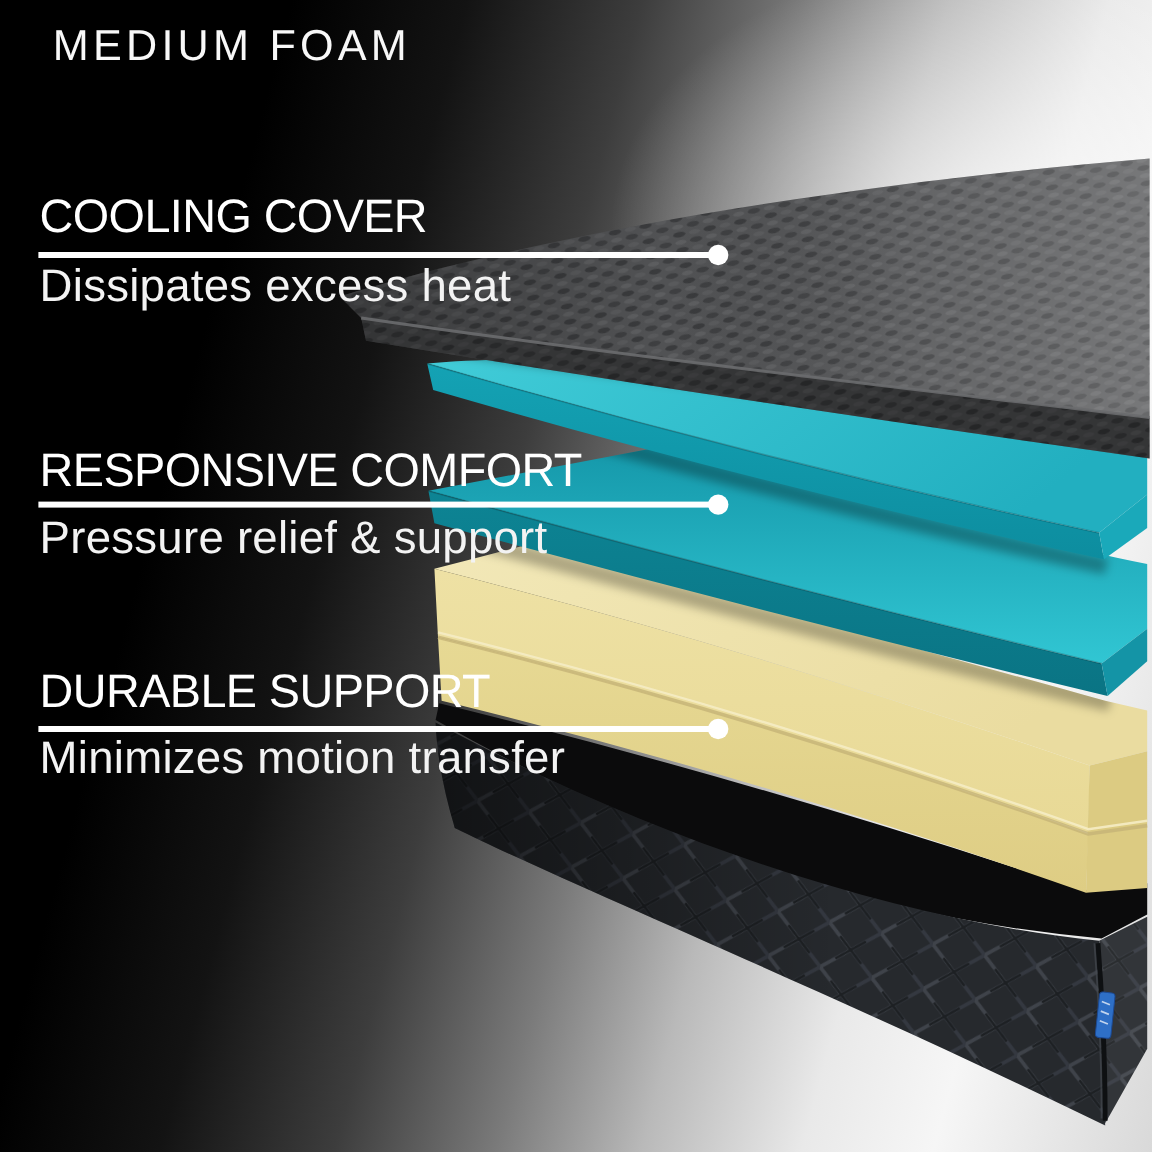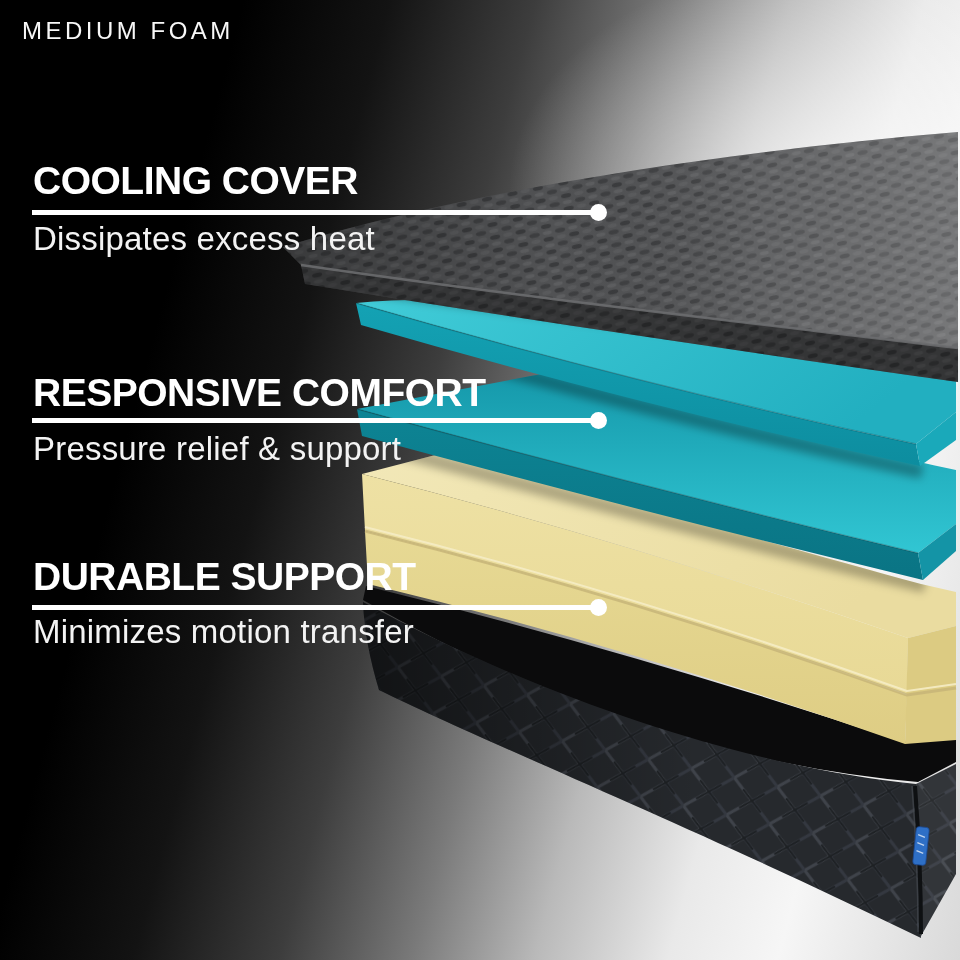--- a/index.html
+++ b/index.html
@@ -5,30 +5,30 @@
   html,body{margin:0;padding:0;background:#000;}
   .canvas{
     position:relative;width:960px;height:960px;overflow:hidden;
     font-family:"Liberation Sans",sans-serif;
     background:
       radial-gradient(55% 40% at 86% 20%, rgba(255,255,255,.75), rgba(255,255,255,0) 60%),
       linear-gradient(105deg,#000 0%,#000 20%,#131313 32%,#3d3d3d 44%,#7a7a7a 55%,#b9b9b9 65%,#e9e9e9 76%,#f6f6f6 85%,#d9d9d9 100%);
   }
   .art{position:absolute;left:0;top:0;}
   .title{
-    position:absolute;left:22px;top:17px;
-    font-size:24px;font-weight:400;letter-spacing:3.5px;color:#f8f8f8;line-height:1.15;
+    position:absolute;left:44px;top:17px;
+    font-size:36px;font-weight:400;letter-spacing:3.5px;color:#f8f8f8;line-height:1.15;
   }
   .callout{position:absolute;left:33px;width:640px;}
   .callout h2{
-    margin:0;font-size:39px;font-weight:700;letter-spacing:-0.5px;
+    margin:0;font-size:39px;font-weight:400;letter-spacing:-0.5px;
     color:#ffffff;line-height:45px;
   }
   .callout p{
-    margin:0;font-size:33px;font-weight:400;color:#f3f3f3;line-height:40px;letter-spacing:0.2px;
+    margin:0;font-size:38px;font-weight:400;color:#f3f3f3;line-height:40px;letter-spacing:0.2px;
   }
   .pointer{display:flex;align-items:center;height:17px;margin-left:-1px;}
   .pline{display:block;width:559px;height:5px;background:#fff;}
   .pdot{display:block;width:17px;height:17px;border-radius:50%;background:#fff;margin-left:-1px;}
   .c1{top:158px}.c1 .pointer{margin-top:1px}.c1 p{margin-top:-2px}
   .c2{top:370px}.c2 .pointer{margin-top:-3px}.c2 p{margin-top:0px}
   .c3{top:554px}.c3 .pointer{margin-top:0px}.c3 p{margin-top:-4px}
 </style>
 </head>
 <body>

